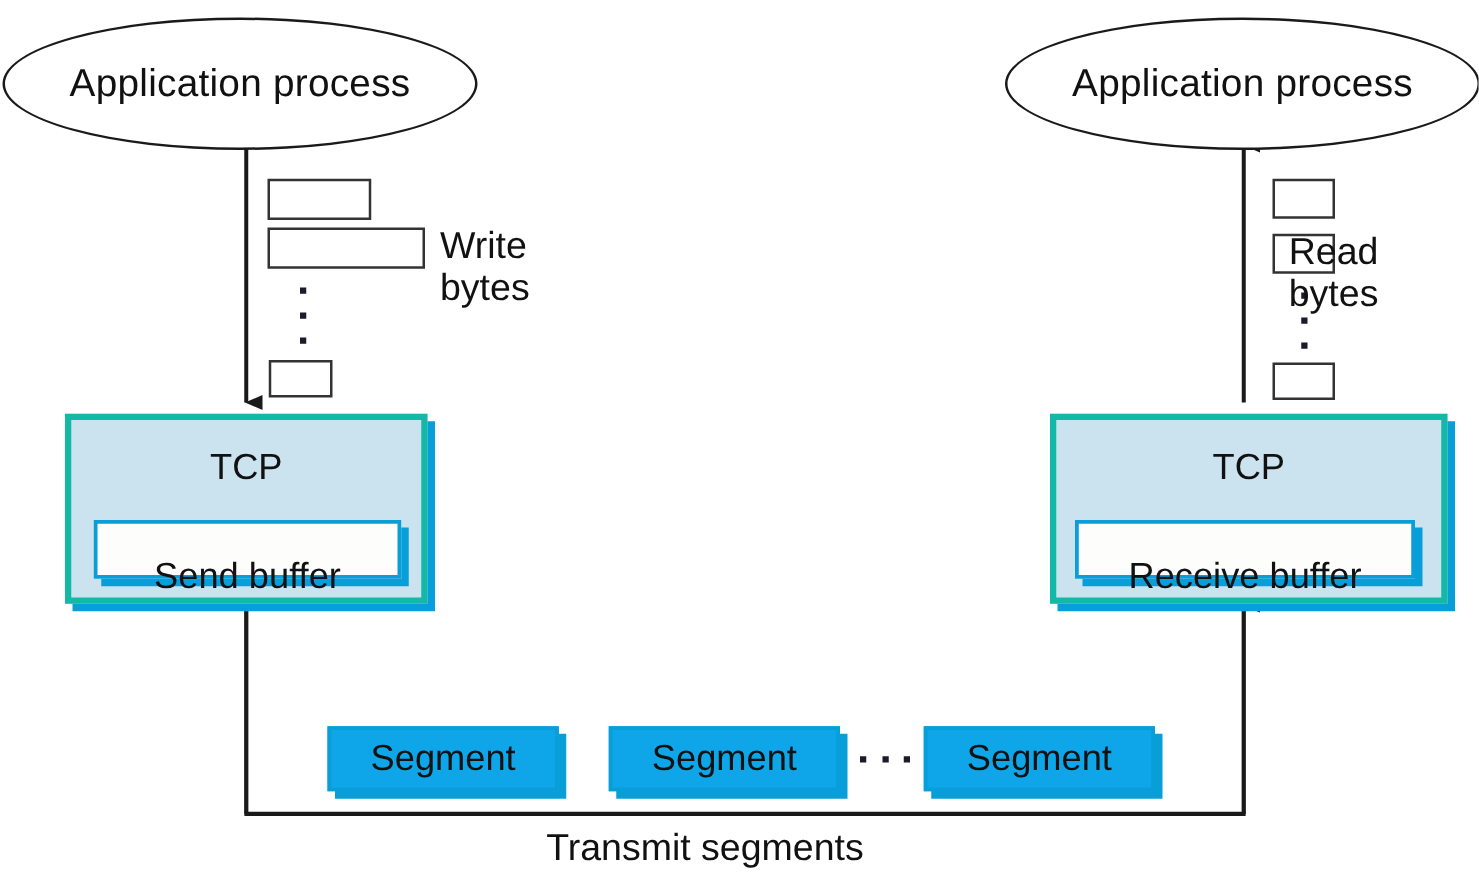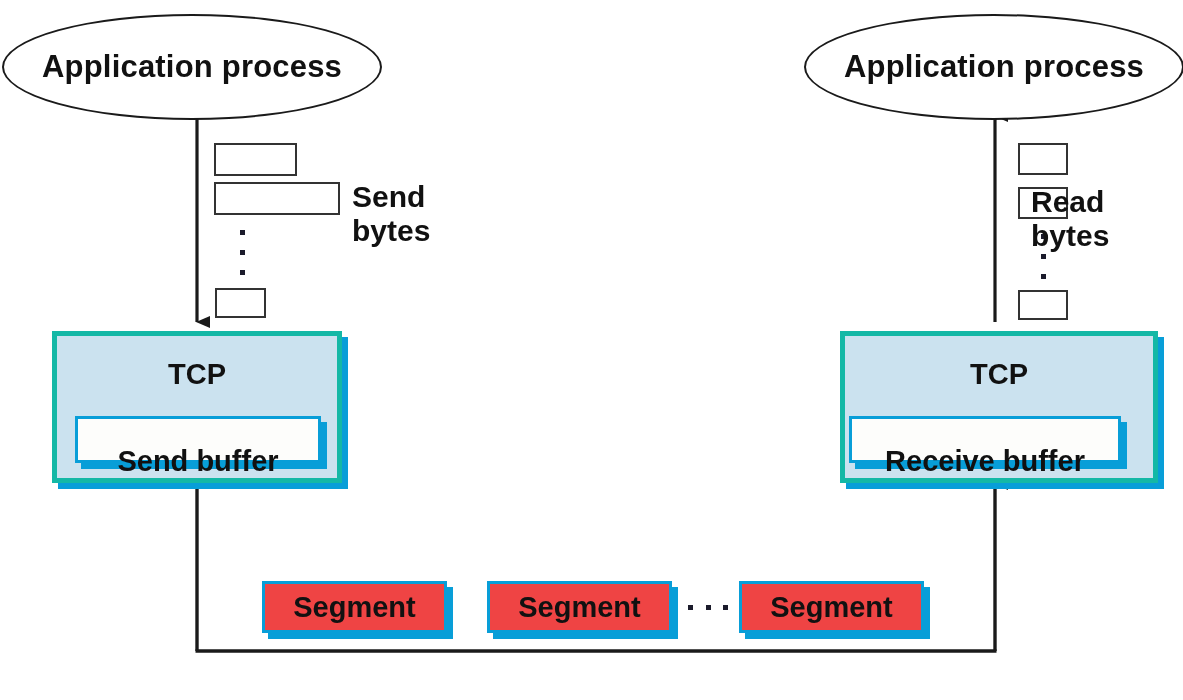--- a/index.html
+++ b/index.html
@@ -9,21 +9,20 @@
   }
   body {
     font-family: "Liberation Sans", sans-serif;
   }
   #stage {
     position: relative;
     width: 1183px;
     height: 700px;
     background: #ffffff;
     overflow: hidden;
-    font-weight: bold;
   }
   #wires {
     position: absolute;
     left: 0;
     top: 0;
     width: 1183px;
     height: 700px;
     pointer-events: none;
   }
 
@@ -120,21 +119,21 @@
     position: absolute;
     font-size: 30px;
     color: #111111;
     line-height: 1.12;
     white-space: pre-line;
   }
 
   
   .segment-box {
     position: absolute;
-    background: #ef4444;
+    background: #0ea5e9;
     border: 3px solid #089ed8;
     box-shadow: 6px 6px 0 0 #089ed8;
     box-sizing: border-box;
     display: flex;
     align-items: center;
     justify-content: center;
   }
   .segment-label {
     font-size: 29px;
     color: #111111;
@@ -181,21 +180,21 @@
 
   <div class="byte-box" style="left:214px; top:143px; width:83px; height:33px;"></div>
   <div class="byte-box" style="left:214px; top:182px; width:126px; height:33px;"></div>
   <div class="vdots" style="left:239px; top:230px; width:6px; height:45px;">
     <span></span>
       <span></span>
       <span></span>
   </div>
   <div class="byte-box" style="left:215px; top:288px; width:51px; height:30px;"></div>
 
-  <div class="side-label" style="left:352px; top:180px;">Send
+  <div class="side-label" style="left:352px; top:180px;">Write
 bytes</div>
 
   <div class="tcp-block" style="left:52px; top:331px; width:290px; height:152px;">
     <div class="tcp-title">TCP</div>
     <div class="buffer-box" style="left:18px; top:80px; width:246px; height:47px;">
       <span class="buffer-label">Send buffer</span>
     </div>
   </div>
 
   <div class="proc-ellipse" style="left:804px; top:14px; width:376px; height:102px;">
@@ -209,21 +208,21 @@
       <span></span>
       <span></span>
   </div>
   <div class="byte-box" style="left:1018px; top:290px; width:50px; height:30px;"></div>
 
   <div class="side-label" style="left:1031px; top:185px;">Read
 bytes</div>
 
   <div class="tcp-block" style="left:840px; top:331px; width:318px; height:152px;">
     <div class="tcp-title">TCP</div>
-    <div class="buffer-box" style="left:4px; top:80px; width:272px; height:47px;">
+    <div class="buffer-box" style="left:15px; top:80px; width:272px; height:47px;">
       <span class="buffer-label">Receive buffer</span>
     </div>
   </div>
 
   <div class="segment-box" style="left:262px; top:581px; width:185px; height:52px;">
     <span class="segment-label">Segment</span>
   </div>
 
   <div class="segment-box" style="left:487px; top:581px; width:185px; height:52px;">
     <span class="segment-label">Segment</span>
@@ -232,14 +231,15 @@
   <div class="hdots" style="left:688px; top:604px; width:40px; height:6px;">
     <span></span>
       <span></span>
       <span></span>
   </div>
 
   <div class="segment-box" style="left:739px; top:581px; width:185px; height:52px;">
     <span class="segment-label">Segment</span>
   </div>
 
+  <div class="transmit-caption" style="left:437px; top:662px;">Transmit segments</div>
 
 </div>
 
 </body></html>

